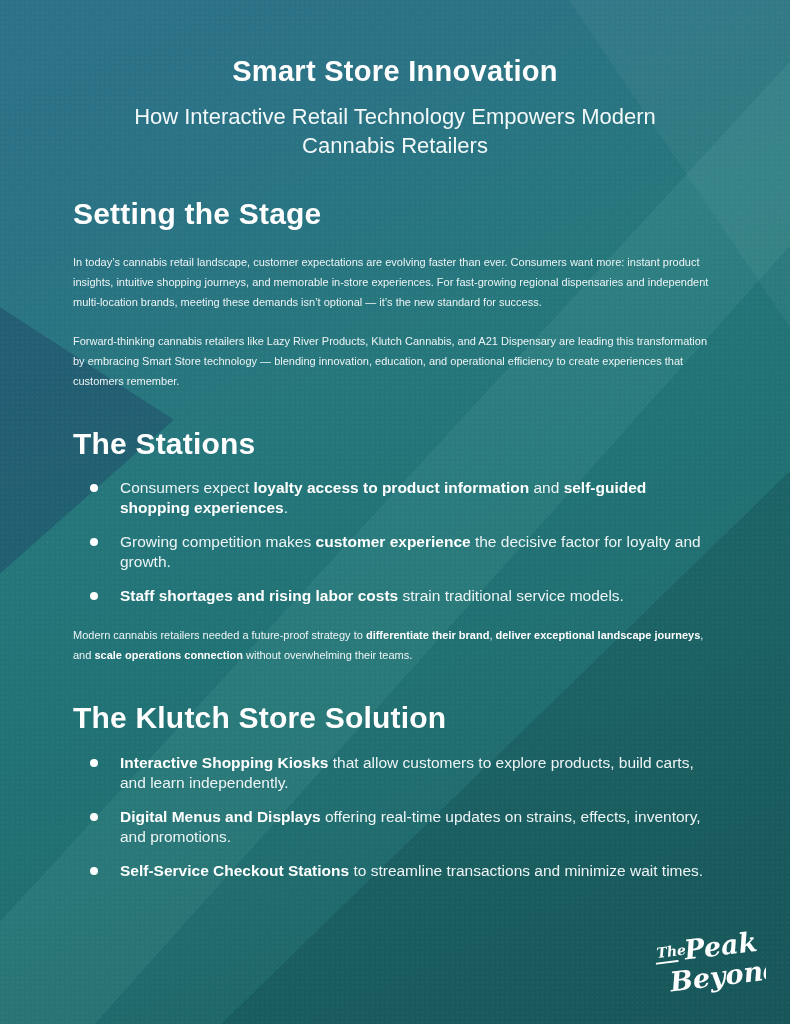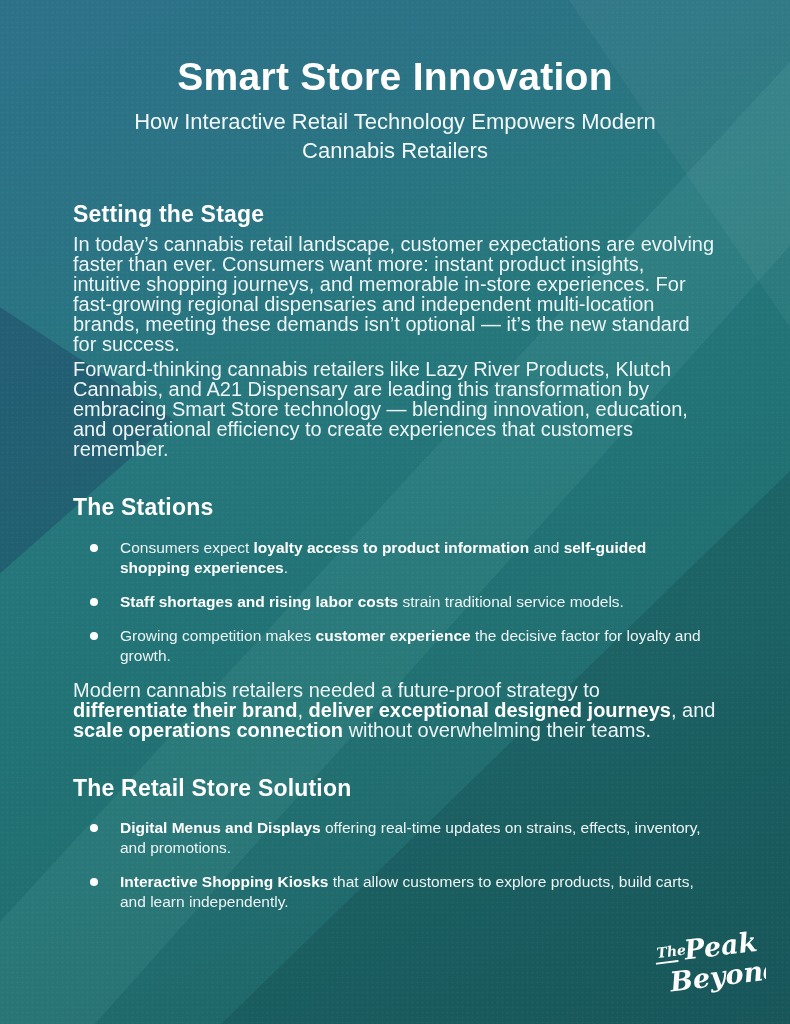--- a/index.html
+++ b/index.html
@@ -39,35 +39,35 @@
   }
   .bg-texture {
     background-image:radial-gradient(rgba(255,255,255,0.05) 1px, transparent 1.3px);
     background-size:5px 5px;
     opacity:.55;
   }
   
   .content { position:relative; padding:0 73px; }
   .doc-title {
     margin:54px 0 0; text-align:center;
-    font-size:39px; line-height:1.2; font-weight:700; color:#ffffff;
+    font-size:29px; line-height:1.2; font-weight:700; color:#ffffff;
     letter-spacing:.3px;
   }
   .doc-subtitle {
-    margin:6px auto 0; max-width:600px; text-align:center;
+    margin:13px auto 0; max-width:600px; text-align:center;
     font-size:22px; line-height:1.35; font-weight:400; color:#f3f8f9;
   }
   .section-heading {
     margin:34px 0 0;
-    font-size:23px; line-height:1.25; font-weight:700; color:#ffffff;
+    font-size:30px; line-height:1.25; font-weight:700; color:#ffffff;
     letter-spacing:.2px;
   }
   p.body-text {
-    margin:5px 0 0;
-    font-size:20px; line-height:20px; font-weight:400; color:#edf4f5;
+    margin:19px 0 0;
+    font-size:11px; line-height:20px; font-weight:400; color:#edf4f5;
   }
   p.body-text b, li b { color:#ffffff; font-weight:700; }
   ul.bullet-list { list-style:none; margin:16px 0 0; padding:0 0 0 17px; }
   ul.bullet-list li {
     position:relative; padding-left:30px; margin:0 0 14px;
     font-size:15.5px; line-height:20px; color:#edf4f5;
   }
   ul.bullet-list li::before {
     content:""; position:absolute; left:0; top:6px;
     width:8px; height:8px; border-radius:50%; background:#ffffff;
@@ -97,31 +97,32 @@
   <section>
     <h2 class="section-heading">Setting the Stage</h2>
     <p class="body-text">In today’s cannabis retail landscape, customer expectations are evolving faster than ever. Consumers want more: instant product insights, intuitive shopping journeys, and memorable in-store experiences. For fast-growing regional dispensaries and independent multi-location brands, meeting these demands isn’t optional — it’s the new standard for success.</p>
     <p class="body-text">Forward-thinking cannabis retailers like Lazy River Products, Klutch Cannabis, and A21 Dispensary are leading this transformation by embracing Smart Store technology — blending innovation, education, and operational efficiency to create experiences that customers remember.</p>
   </section>
 
   <section>
     <h2 class="section-heading">The Stations</h2>
     <ul class="bullet-list">
       <li>Consumers expect <b>loyalty access to product information</b> and <b>self-guided shopping experiences</b>.</li>
+      <li>Growing competition makes <b>customer experience</b> the decisive factor for loyalty and growth.</li>
       <li><b>Staff shortages and rising labor costs</b> strain traditional service models.</li>
-      <li>Growing competition makes <b>customer experience</b> the decisive factor for loyalty and growth.</li>
     </ul>
-    <p class="body-text closing-para">Modern cannabis retailers needed a future-proof strategy to <b>differentiate their brand</b>, <b>deliver exceptional designed journeys</b>, and <b>scale operations connection</b> without overwhelming their teams.</p>
+    <p class="body-text closing-para">Modern cannabis retailers needed a future-proof strategy to <b>differentiate their brand</b>, <b>deliver exceptional landscape journeys</b>, and <b>scale operations connection</b> without overwhelming their teams.</p>
   </section>
 
   <section>
-    <h2 class="section-heading">The Retail Store Solution</h2>
+    <h2 class="section-heading">The Klutch Store Solution</h2>
     <ul class="bullet-list">
+      <li><b>Interactive Shopping Kiosks</b> that allow customers to explore products, build carts, and learn independently.</li>
       <li><b>Digital Menus and Displays</b> offering real-time updates on strains, effects, inventory, and promotions.</li>
-      <li><b>Interactive Shopping Kiosks</b> that allow customers to explore products, build carts, and learn independently.</li>
+      <li><b>Self-Service Checkout Stations</b> to streamline transactions and minimize wait times.</li>
     </ul>
   </section>
 
 </div>
 
 <svg class="logo" viewBox="0 0 118 72" aria-hidden="true">
   <g fill="#ffffff" font-family="'DejaVu Serif', serif" font-style="italic" font-weight="bold" transform="rotate(-7 59 36)">
     <text x="10" y="26" font-size="14">The</text>
     <rect x="8" y="30.5" width="23" height="2" rx="1"></rect>
     <text x="38" y="31" font-size="27">Peak</text>

